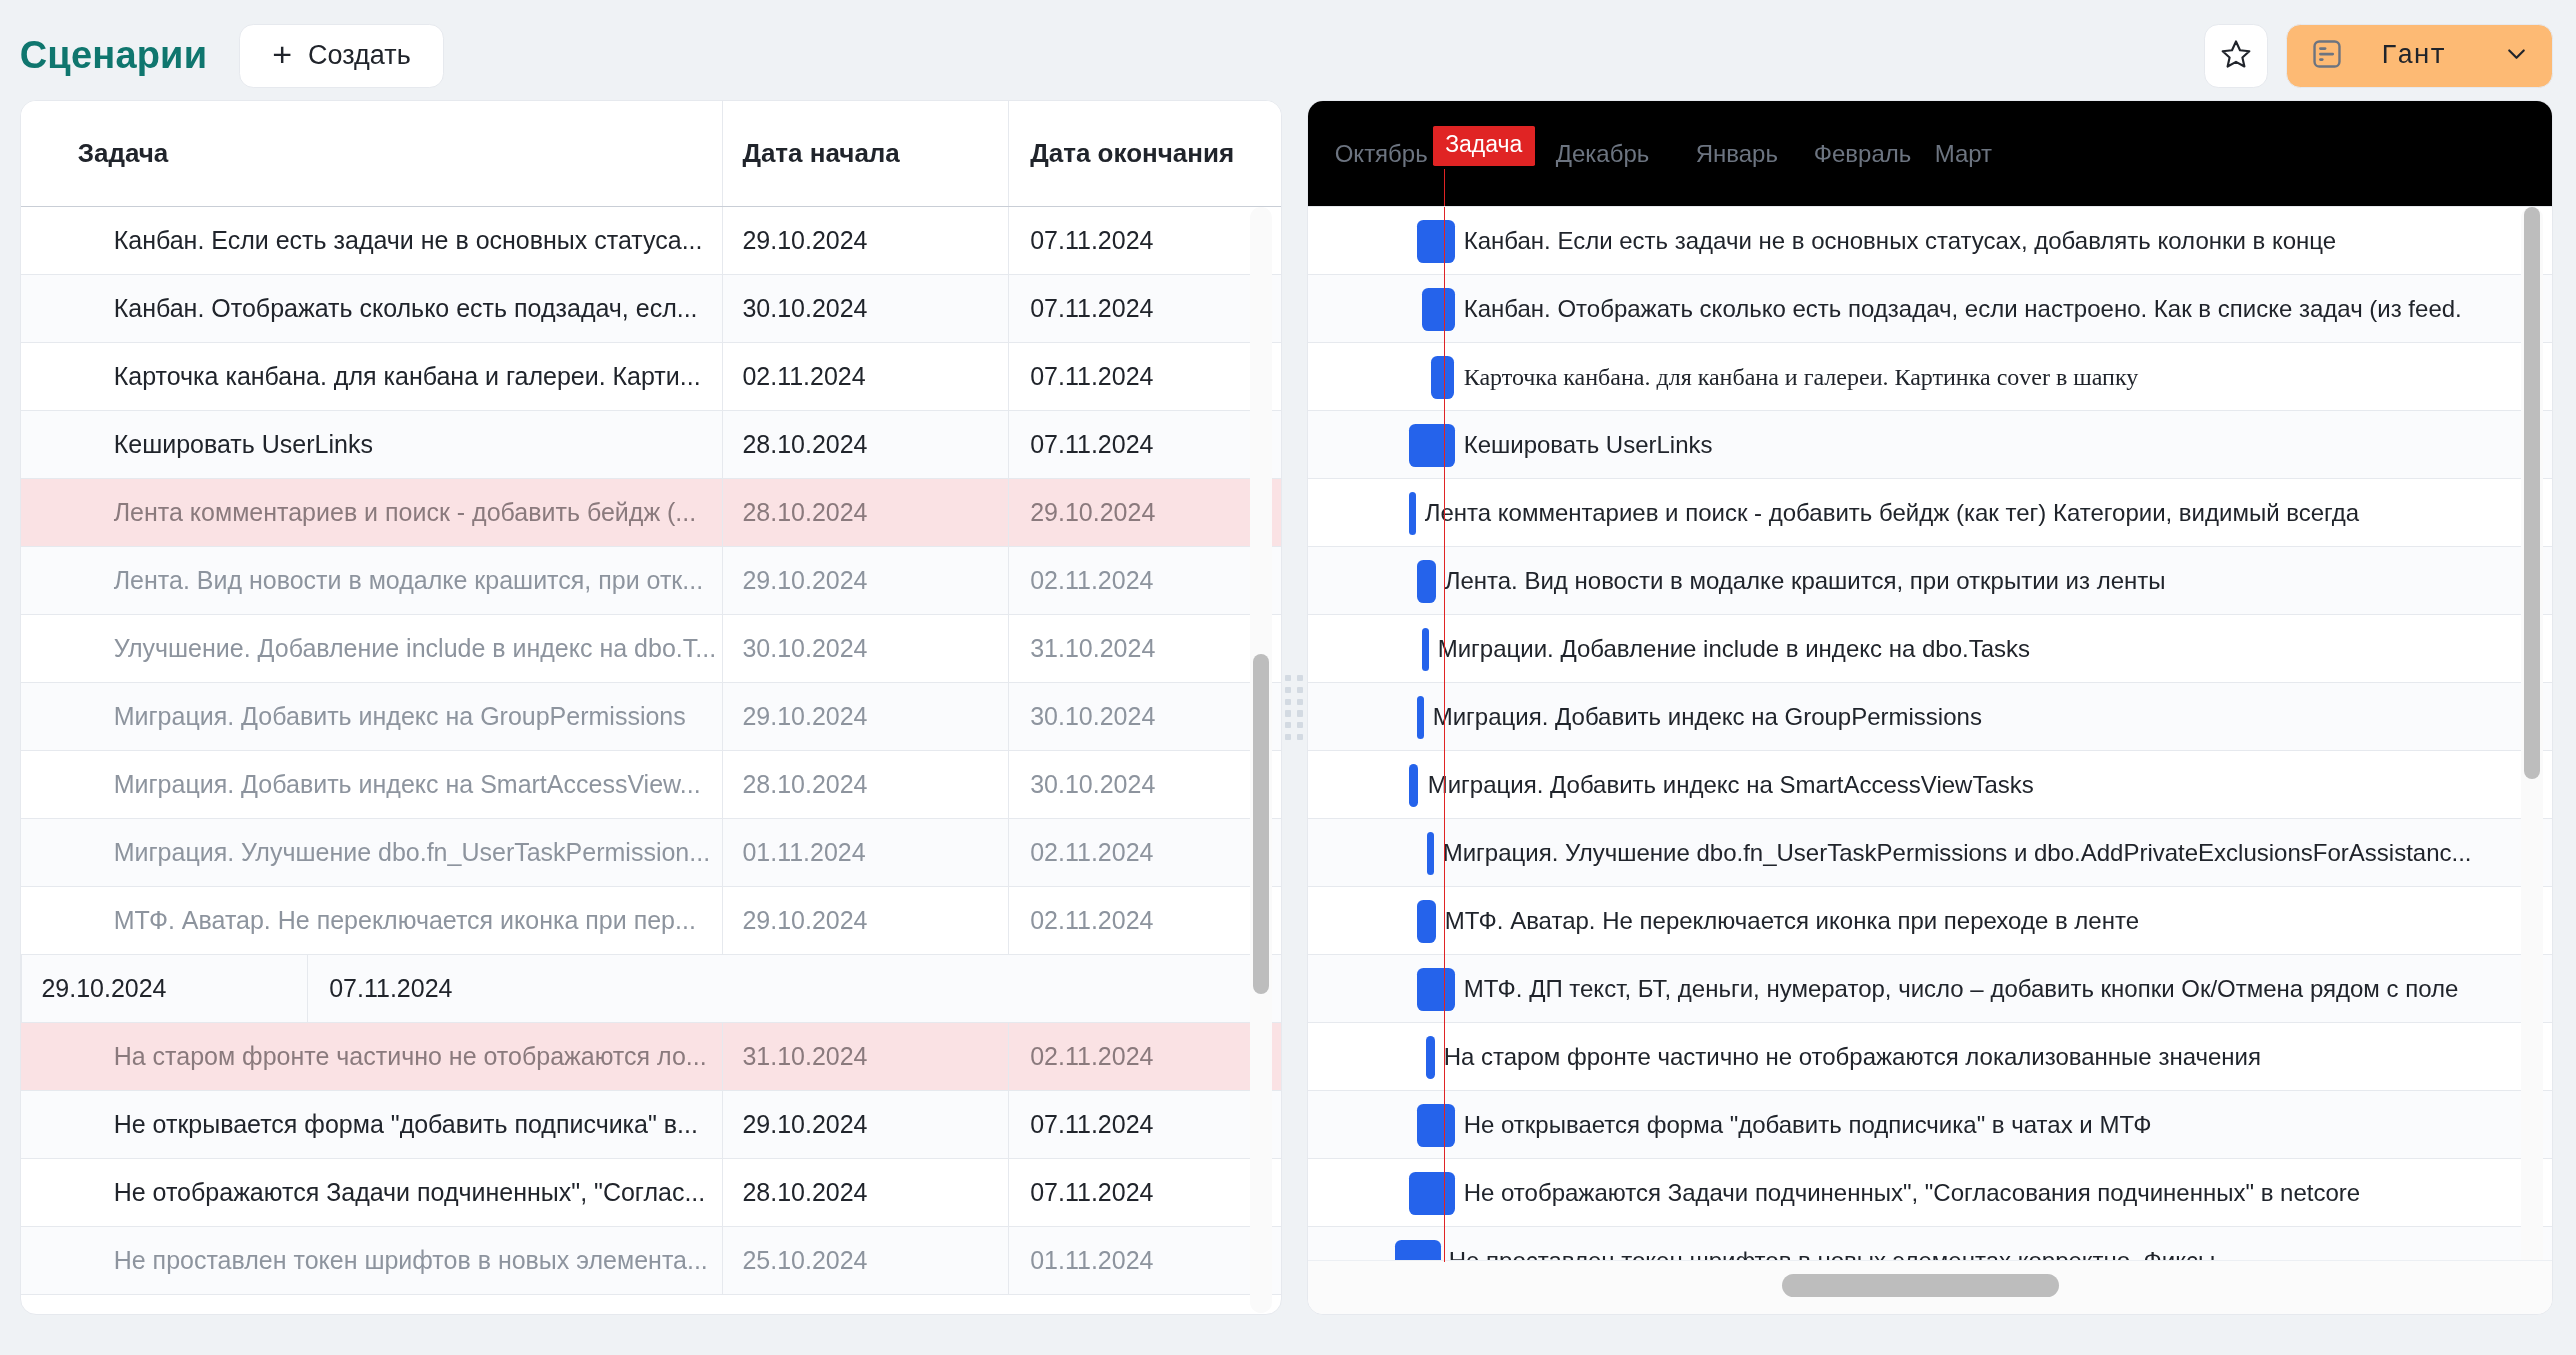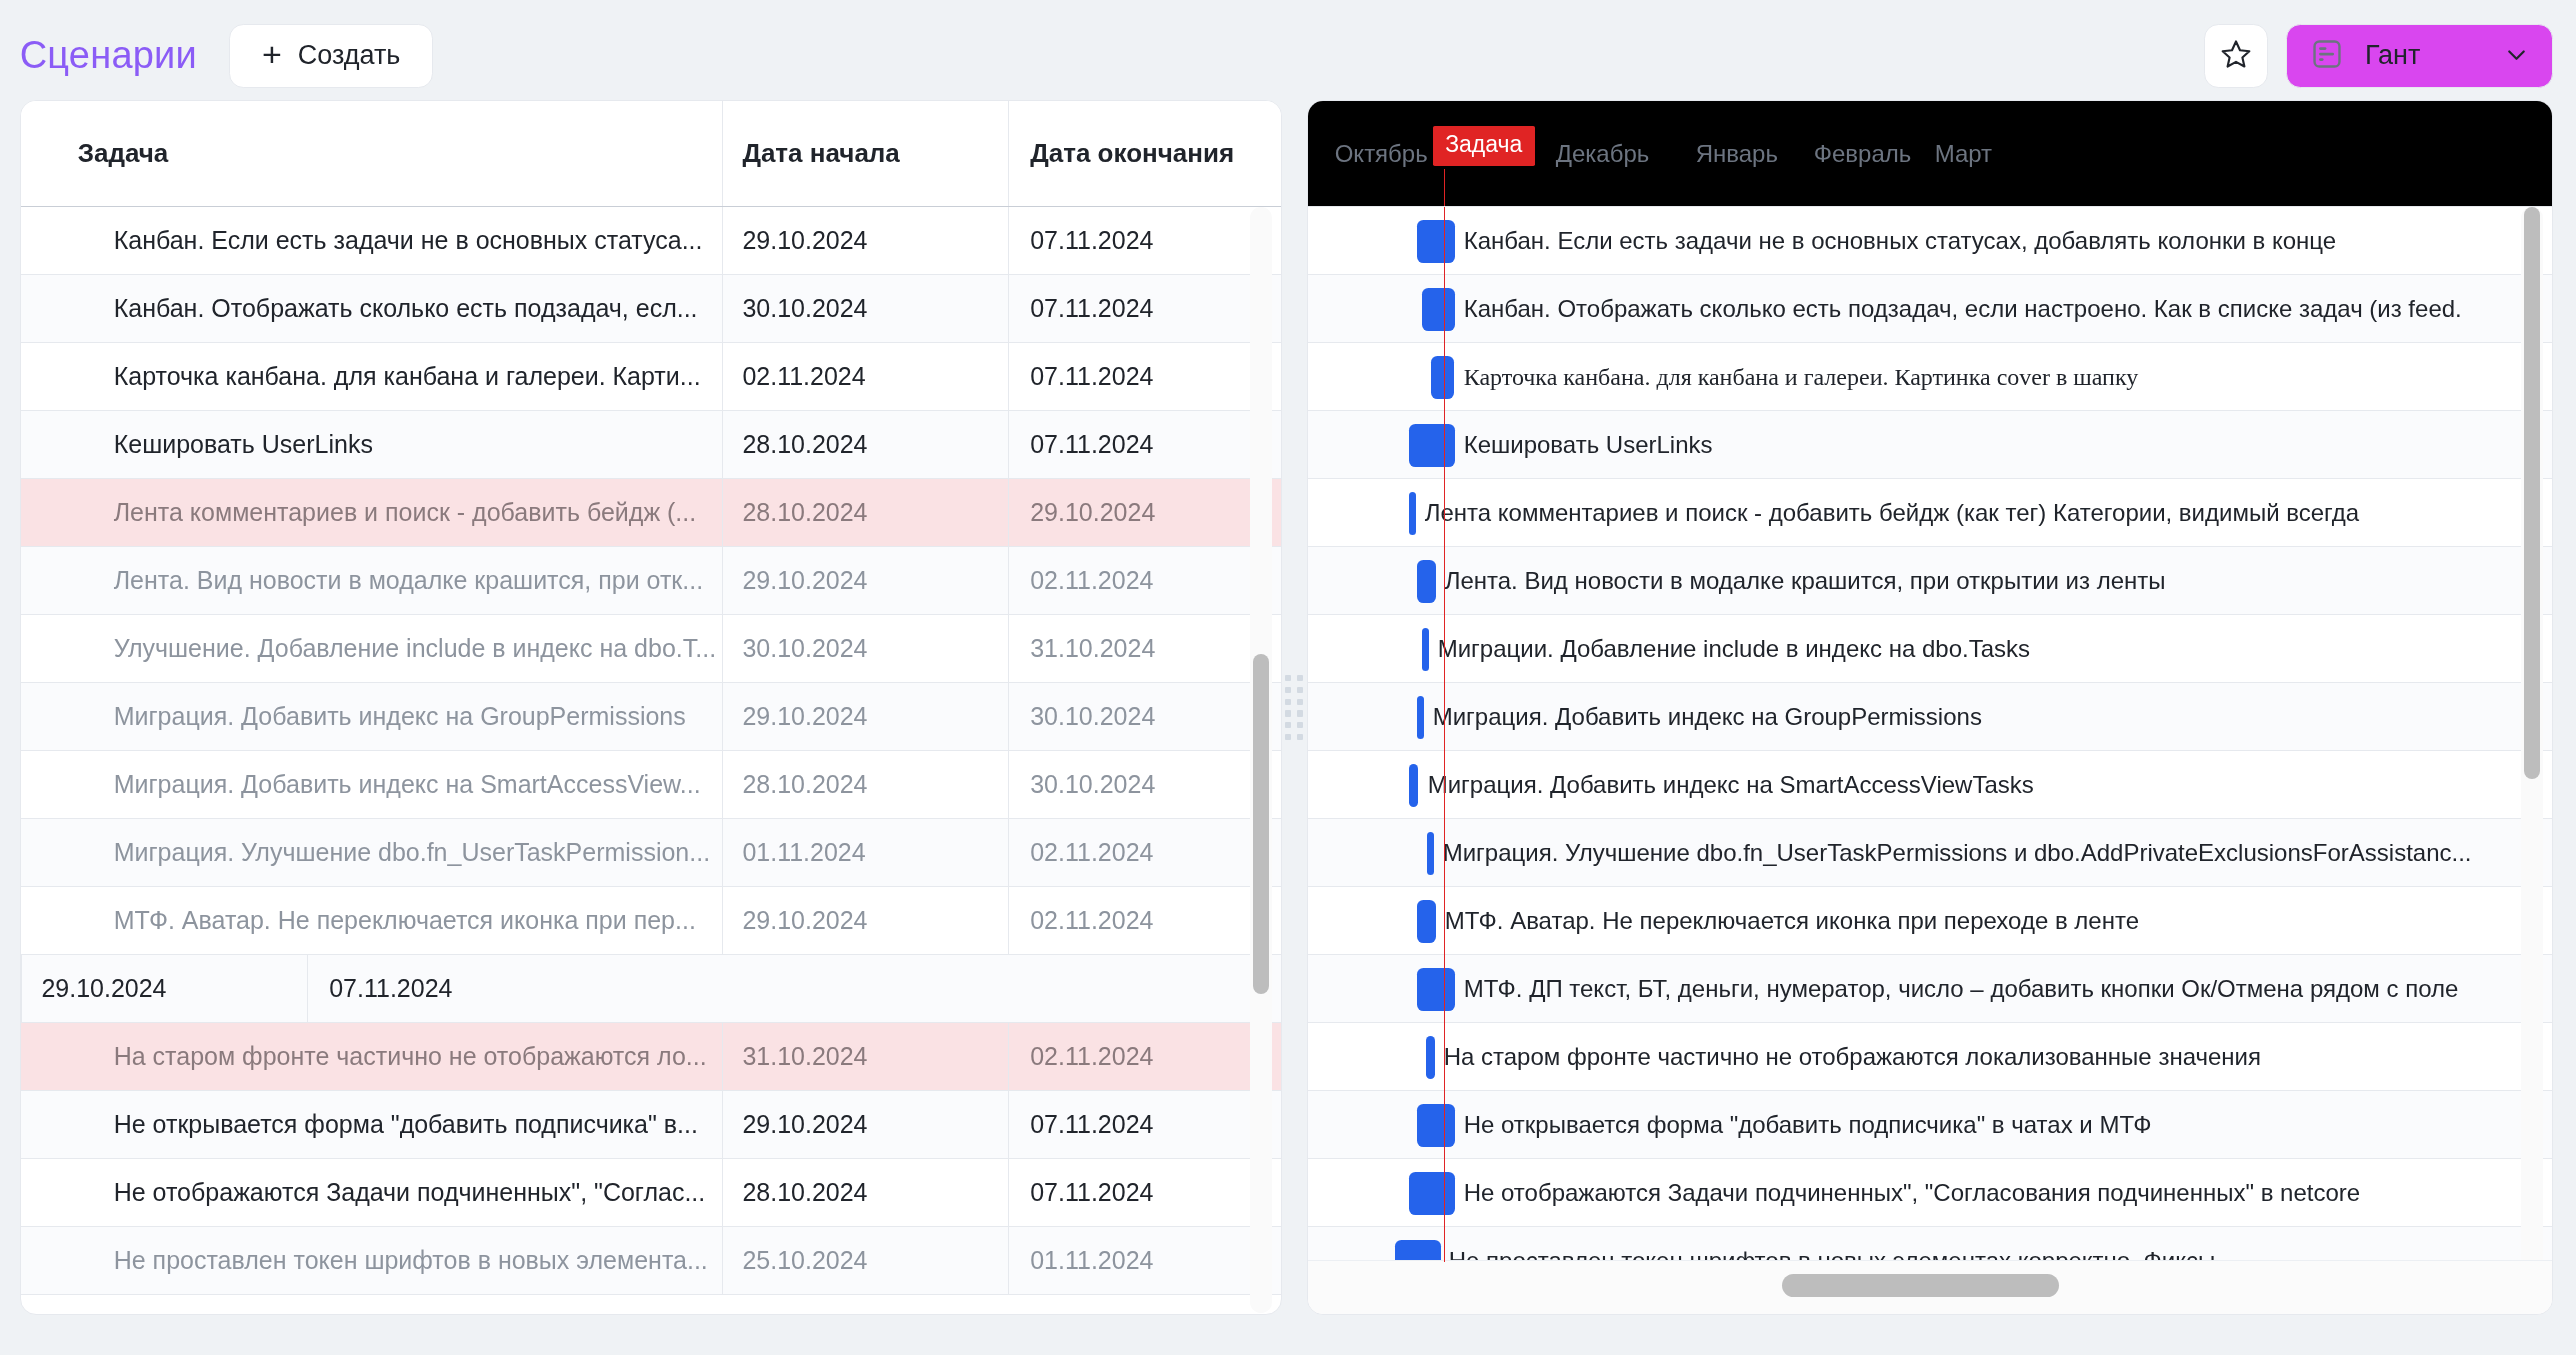--- a/index.html
+++ b/index.html
@@ -11,21 +11,21 @@
     overflow:hidden;
   }
 
   
   .topbar{
     position:absolute; left:0; top:0; width:2576px; height:111px;
     display:flex; align-items:center;
   }
   .page-title{
     margin-left:19.7px;
-    font-size:38px; font-weight:400; color:#8b5cf6; letter-spacing:0.2px;
+    font-size:38px; font-weight:700; color:#0f766e; letter-spacing:0.2px;
   }
   .create-btn{
     margin-left:32px;
     height:64px; padding:0 32px;
     display:flex; align-items:center; gap:16px;
     background:#ffffff; border:0.9px solid #e6e9ee; border-radius:14.3px;
     cursor:pointer;
   }
   .create-btn .plus{
     font-size:34px; line-height:1; color:#20242b; font-weight:300;
@@ -37,22 +37,22 @@
     margin-left:auto; margin-right:23px;
     display:flex; align-items:center; gap:18px;
   }
   .icon-btn{
     width:64px; height:64px; border-radius:14.3px;
     background:#fff; border:0.9px solid #e6e9ee;
     display:flex; align-items:center; justify-content:center; cursor:pointer;
   }
   .view-select{
     height:64px; min-width:267px; padding:0 21.5px 0 23px;
-    border-radius:14.3px; background:#d946ef; border:0.9px solid #e6e9ee;
-    display:flex; align-items:center; gap:21px; cursor:pointer;
+    border-radius:14.3px; background:#fdba74; border:0.9px solid #e6e9ee;
+    display:flex; align-items:center; gap:37px; cursor:pointer;font-family:Liberation Mono, monospace;
   }
   .view-select .vlabel{ font-size:27px; color:#20242b; }
   .view-select .chev{ margin-left:auto; }
 
   
   .panels{
     position:absolute; left:19.7px; top:100px;
     width:2537px; height:1227px;
     display:flex;
   }

